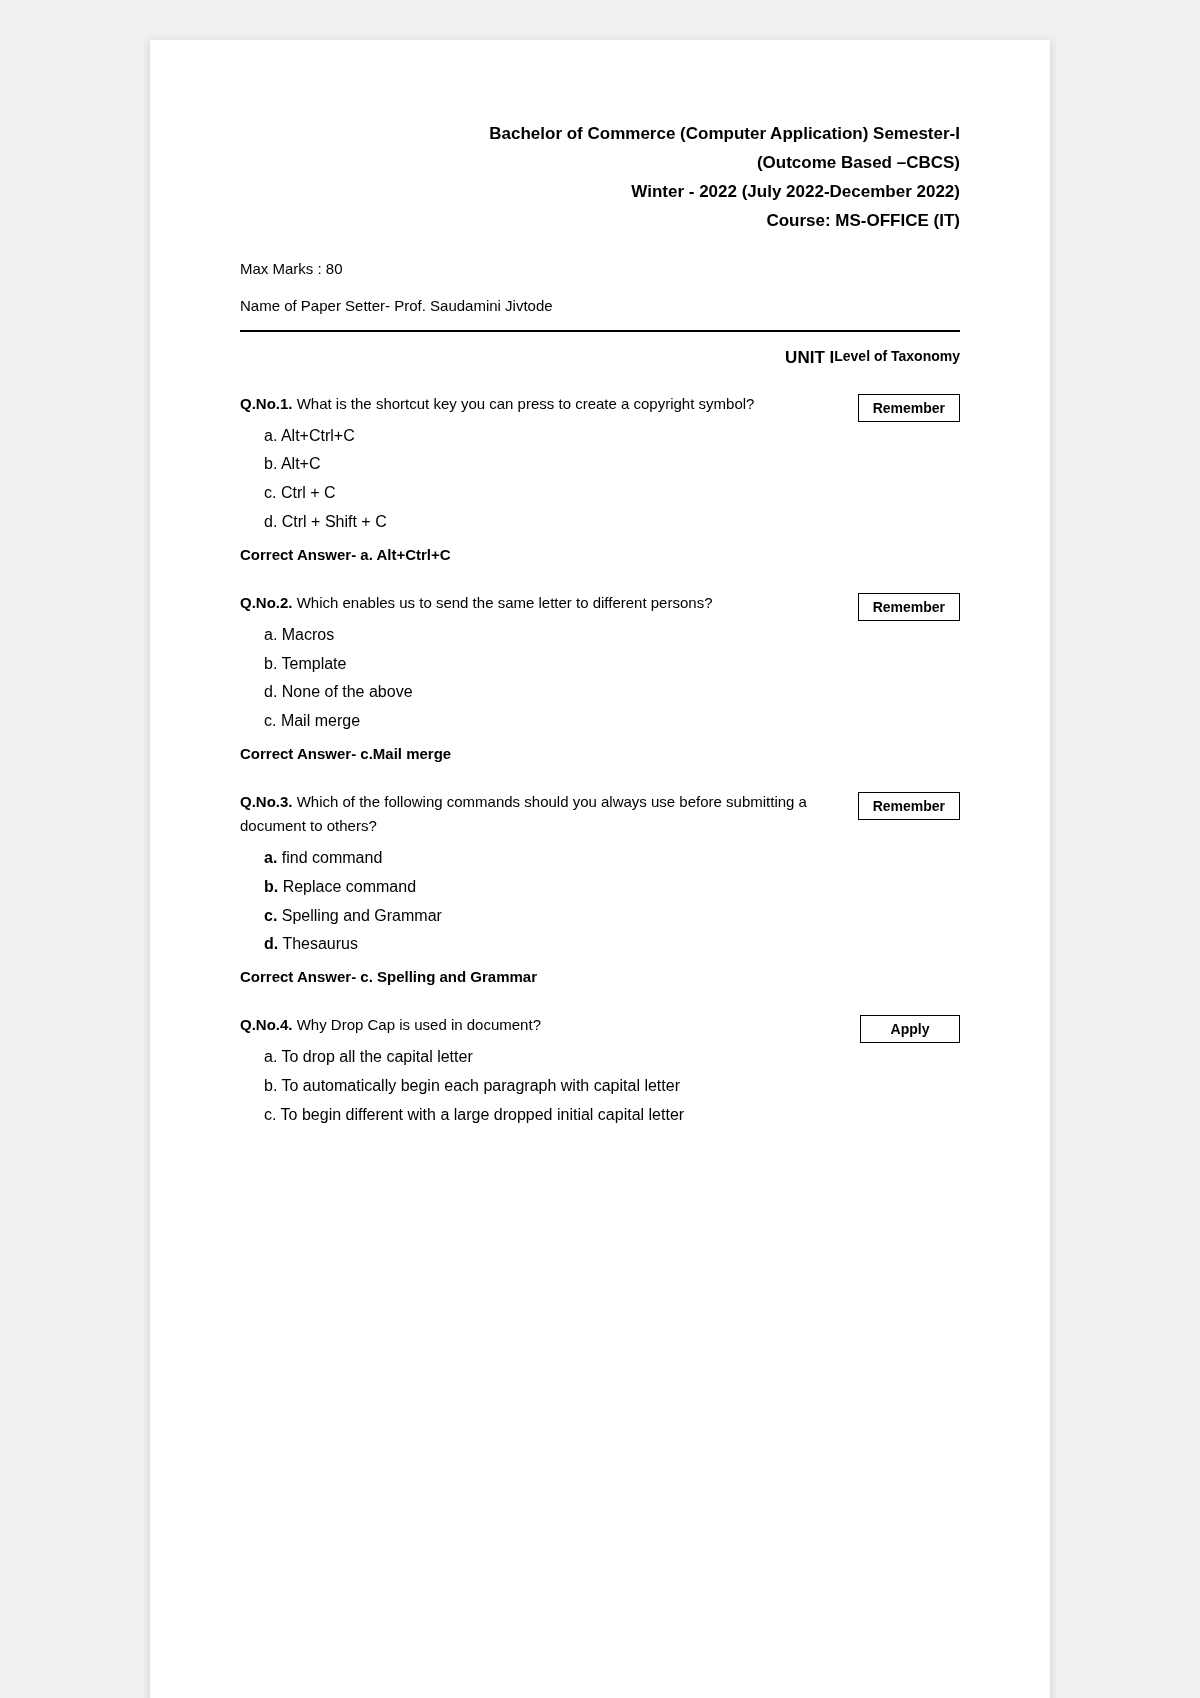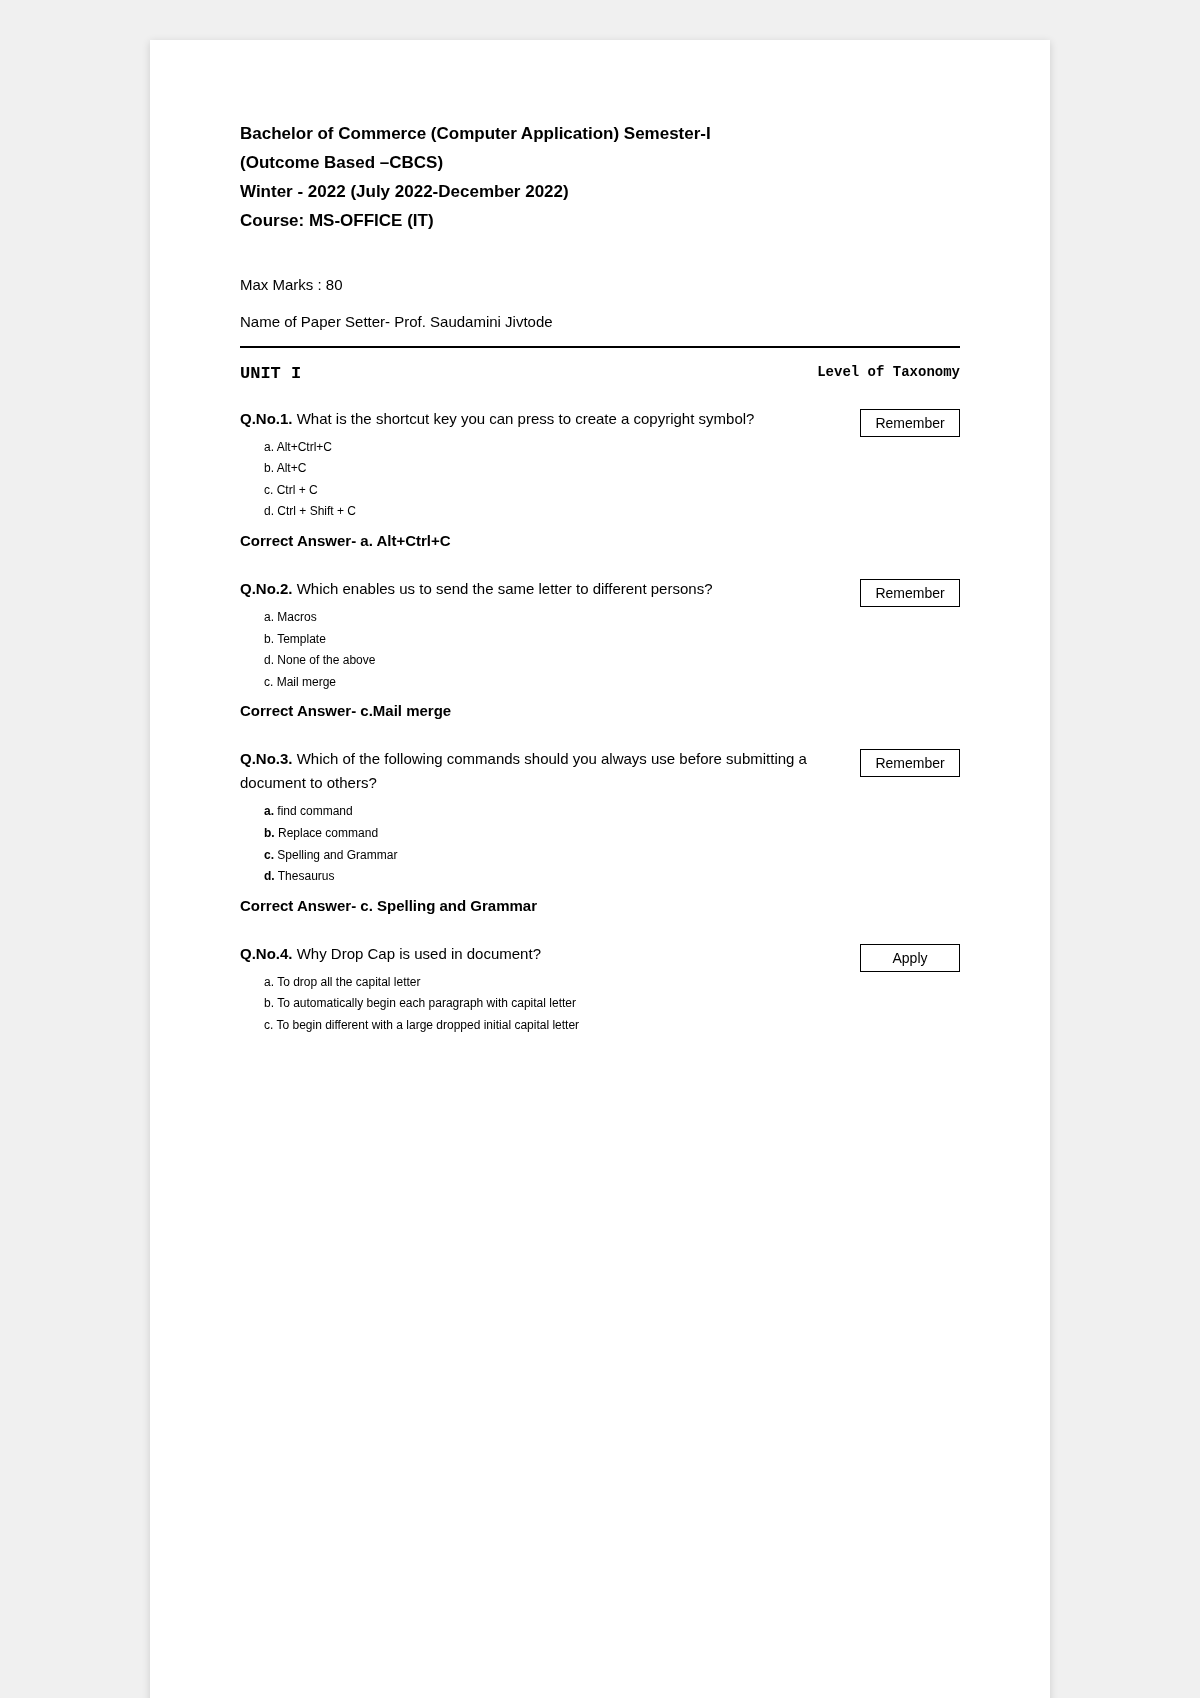--- a/index.html
+++ b/index.html
@@ -18,22 +18,22 @@
 
     .page {
       background: #ffffff;
       width: 900px;
       min-height: 1698px;
       padding: 80px 90px 80px 90px;
       box-shadow: 0 2px 8px rgba(0,0,0,0.15);
     }
 
     .header {
-      text-align: left;
-      margin-bottom: 40px;
+      text-align: right;
+      margin-bottom: 24px;
     }
 
     .header-line {
       font-weight: bold;
       font-size: 17px;
       line-height: 1.7;
     }
 
     .meta-info {
       margin-top: 20px;
@@ -42,25 +42,24 @@
     }
 
     .divider {
       border: none;
       border-top: 2px solid #000;
       margin: 16px 0;
     }
 
     .unit-header {
       display: flex;
-      justify-content: space-between;
+      justify-content: flex-end;
       align-items: flex-start;
       margin-bottom: 24px;
       margin-top: 4px;
-      font-family: Liberation Mono, monospace;
     }
 
     .unit-title {
       font-weight: bold;
       font-size: 17px;
     }
 
     .taxonomy-label {
       font-weight: bold;
       font-size: 14px;
@@ -84,32 +83,32 @@
     }
 
     .question-text strong {
       font-weight: bold;
     }
 
     .taxonomy-badge {
       border: 1.5px solid #000;
       padding: 5px 14px;
       font-size: 14px;
-      font-weight: normal;
+      font-weight: bold;
       white-space: nowrap;
       min-width: 100px;
       text-align: center;
       flex-shrink: 0;
       margin-top: 2px;
     }
 
     .options {
       margin-top: 6px;
       margin-left: 24px;
-      font-size: 12px;
+      font-size: 16px;
       line-height: 1.8;
       list-style: none;
     }
 
     .options li {
       display: block;
     }
 
     .correct-answer {
       font-weight: bold;

